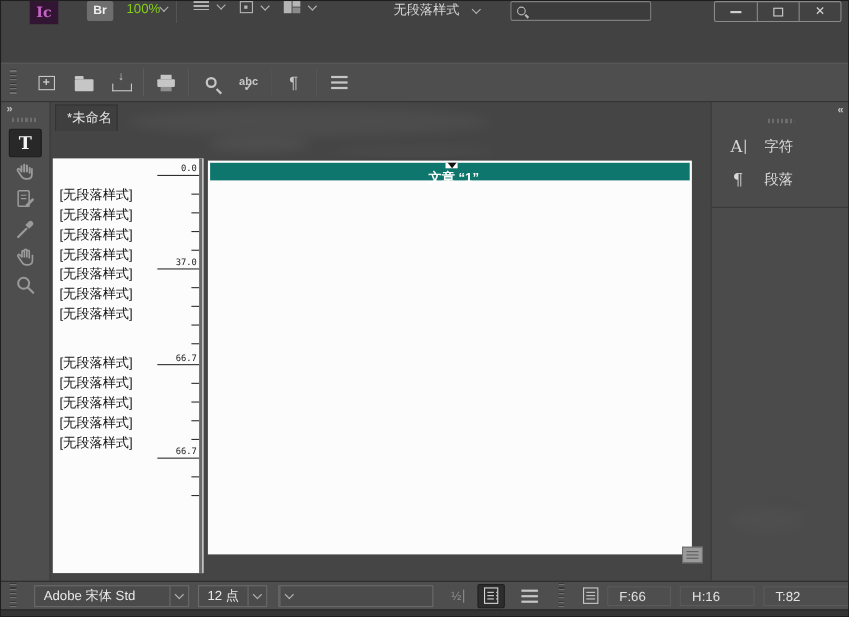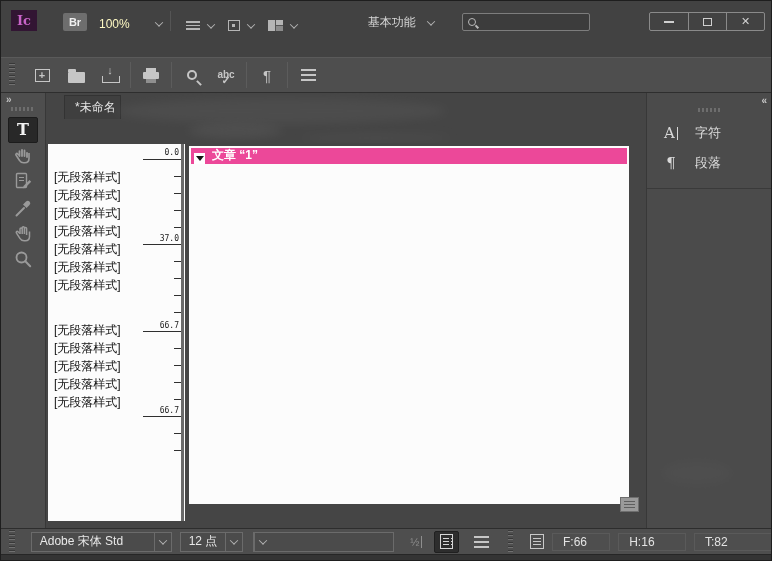--- a/index.html
+++ b/index.html
@@ -1,26 +1,26 @@
 <!DOCTYPE html>
 <html><head>
 <meta charset="utf-8">
 <style>
   * { margin:0; padding:0; box-sizing:border-box; }
   html,body { background:#2a2a2a; }
   body { font-family:"Liberation Sans", sans-serif; }
   .win { position:relative; width:772px; height:561px; background:#424242; border:1px solid #1e1e1e; overflow:hidden; }
 
   
-  .titlebar { position:absolute; left:0; top:0; width:772px; height:30px; display:flex; align-items:flex-end; background:#424242; }
+  .titlebar { position:absolute; left:0; top:0; width:772px; height:30px; display:flex; align-items:flex-start; background:#424242;padding-left:16px; }
   .logo { margin-left:10px; width:26px; height:21px; background:#321533; display:flex; align-items:center; justify-content:center;
           color:#c964c9; font-weight:bold; font-size:13px; font-family:"DejaVu Serif", serif; }
   .br-btn { margin-left:26px; width:24px; height:18px; background:#6e6e6e; border-radius:2px; color:#f0f0f0; font-size:11px; font-weight:bold;
             display:flex; align-items:center; justify-content:center; }
-  .zoom-group { margin-left:12px; display:flex; align-items:center; gap:26px; color:#fef9c3; font-size:12px; }
+  .zoom-group { margin-left:12px; display:flex; align-items:center; color:#84cc16; font-size:12px; }
   .chv { width:6px; height:6px; border-right:1.5px solid #b2b2b2; border-bottom:1.5px solid #b2b2b2; transform:rotate(45deg) translate(-1px,-1px); }
   .tb-sep { width:1px; height:20px; background:#353535; border-right:1px solid #555; margin:0 8px; }
   .icon-group { display:flex; align-items:center; gap:8px; margin:0 7px; }
   .ig-list { width:14px; height:10px; background:repeating-linear-gradient(to bottom,#b5b5b5 0 1.5px,transparent 1.5px 3.5px); }
   .ig-frame { width:12px; height:11px; border:1.5px solid #b5b5b5; position:relative; }
   .ig-frame::after { content:""; position:absolute; left:3px; top:3px; width:3px; height:3px; background:#b5b5b5; }
   .ig-arrange { width:15px; height:11px; display:flex; gap:1px; background:#555; }
   .ig-arrange .p1 { flex:1; background:#b5b5b5; }
   .ig-arrange .p2 { flex:1; display:flex; flex-direction:column; gap:1px; }
   .ig-arrange .p2 div:first-child { flex:1; background:#b5b5b5; }
@@ -72,38 +72,38 @@
   .tools-strip { position:absolute; left:0; top:0; width:45px; height:435px; background:#4e4e4e; border-right:1px solid #383838; }
   .strip-head { height:13px; display:flex; align-items:center; padding-left:5px; color:#c0c0c0; font-size:10px; font-weight:bold; letter-spacing:-1px; }
   .grip-h { width:24px; height:4px; margin:1px auto 6px auto;
             background:repeating-linear-gradient(to right,#6d6d6d 0 2px,transparent 2px 4px); }
   .tool { width:30px; height:26px; margin:0 auto 0 auto; display:flex; align-items:center; justify-content:center; border-radius:2px; }
   .tool.selected { background:#282828; border:1px solid #1c1c1c; }
   .tool-T { color:#f2f2f2; font-family:"DejaVu Serif", serif; font-size:16px; font-weight:bold; line-height:1; }
   .tool svg { display:block; }
 
   .center { position:absolute; left:45px; top:0; width:600px; height:435px; }
-  .doc-tab { position:absolute; left:18px; top:2px; height:24px; padding:0 4px 0 10px; display:flex; align-items:center;
+  .doc-tab { position:absolute; left:4px; top:2px; height:24px; padding:0 4px 0 10px; display:flex; align-items:center;
              background:#3f3f3f; border:1px solid #333; border-bottom:none; color:#e6e6e6; font-size:12px; }
   .view-tabs { position:absolute; left:0; top:26px; height:24px; display:flex; align-items:center; gap:20px; padding-left:22px;
                color:#ececec; font-size:12.5px; }
   .smudge { position:absolute; background:#5b5b5b; border-radius:50%; filter:blur(5px); pointer-events:none; }
 
   .content { position:absolute; left:0; top:50px; width:600px; height:385px; background:#454545; }
   .galley { position:absolute; left:2px; top:1px; width:137px; height:377px; background:#fcfcfc; }
   .galley-group { position:absolute; left:6px; font-size:12px; line-height:18px; color:#141414; white-space:nowrap; }
   .g1 { top:24px; } .g2 { top:177px; }
   .ruler-line { position:absolute; left:133px; top:0; width:3px; height:377px; background:#6a6a6a; }
   .tick { position:absolute; height:1px; background:#2f2f2f; }
   .tick.minor { left:126px; width:7px; }
   .tick.major { left:95px; width:38px; }
   .tick-label { position:absolute; left:58px; width:73px; text-align:right; font-size:8px; color:#222; font-family:"DejaVu Sans Mono", monospace; }
 
   .page { position:absolute; left:143px; top:3px; width:440px; height:358px; background:#fcfcfc; }
-  .story-bar { margin:2px; height:16px; background:#ec4899; display:flex; align-items:flex-end; }
+  .story-bar { margin:2px; height:16px; background:#0f766e; display:flex; align-items:center;flex-direction:column; }
   .collapse-box { width:11px; height:11px; background:#fff; margin-left:3px; display:flex; align-items:center; justify-content:center; }
   .tri-down { width:0; height:0; border-left:4px solid transparent; border-right:4px solid transparent; border-top:5px solid #111; }
   .story-title { margin-left:7px; color:#fff; font-size:12px; font-weight:bold; }
   .corner-page { position:absolute; left:574px; top:354px; width:19px; height:15px; background:#9a9a9a; border:1px solid #6e6e6e; }
   .corner-page::before { content:""; position:absolute; left:3px; top:3px; width:11px; height:1px; background:#5e5e5e; box-shadow:0 3px 0 #5e5e5e, 0 6px 0 #5e5e5e; }
 
   .dock { position:absolute; left:645px; top:0; width:127px; height:435px; background:#4b4b4b; border-left:1px solid #383838; }
   .dock-head { height:14px; display:flex; justify-content:flex-end; align-items:center; padding-right:7px;
                color:#c8c8c8; font-size:10px; font-weight:bold; letter-spacing:-1px; }
   .dock-item { display:flex; align-items:center; height:30px; padding-left:13px; gap:13px; }
@@ -158,21 +158,21 @@
       <span class="ig-arrange">
           <span class="p1"></span>
           <span class="p2">
             <div></div>
             <div></div>
           </span>
         </span>
       <span class="chv"></span>
     </div>
     <div class="workspace">
-      <span>基本功能</span>
+      <span>无段落样式</span>
       <span class="chv"></span>
     </div>
     <div class="searchbox">
       <span class="mini-loupe"></span>
       <input value="" style="">
     </div>
     <div class="wingroup">
       <div class="winbtn">
           <span class="glyph-min"></span>
         </div>

